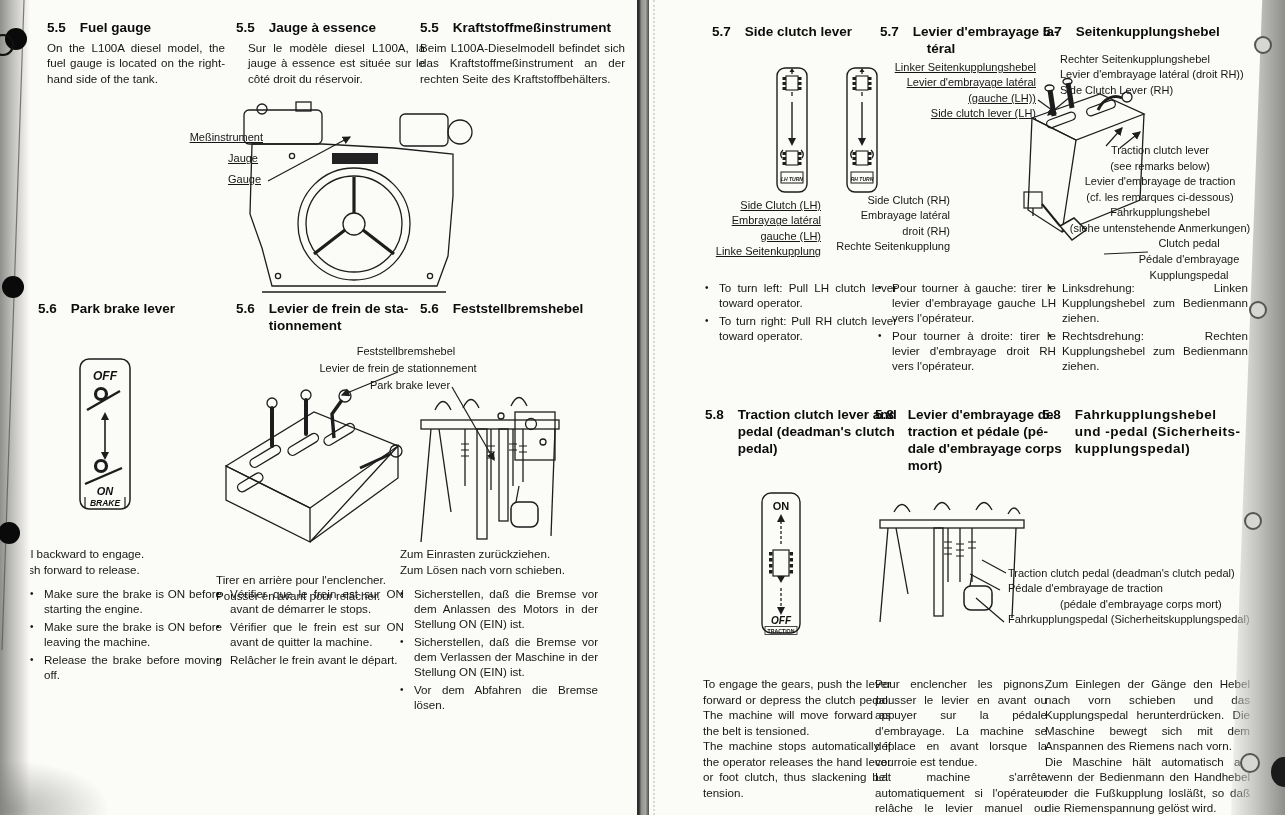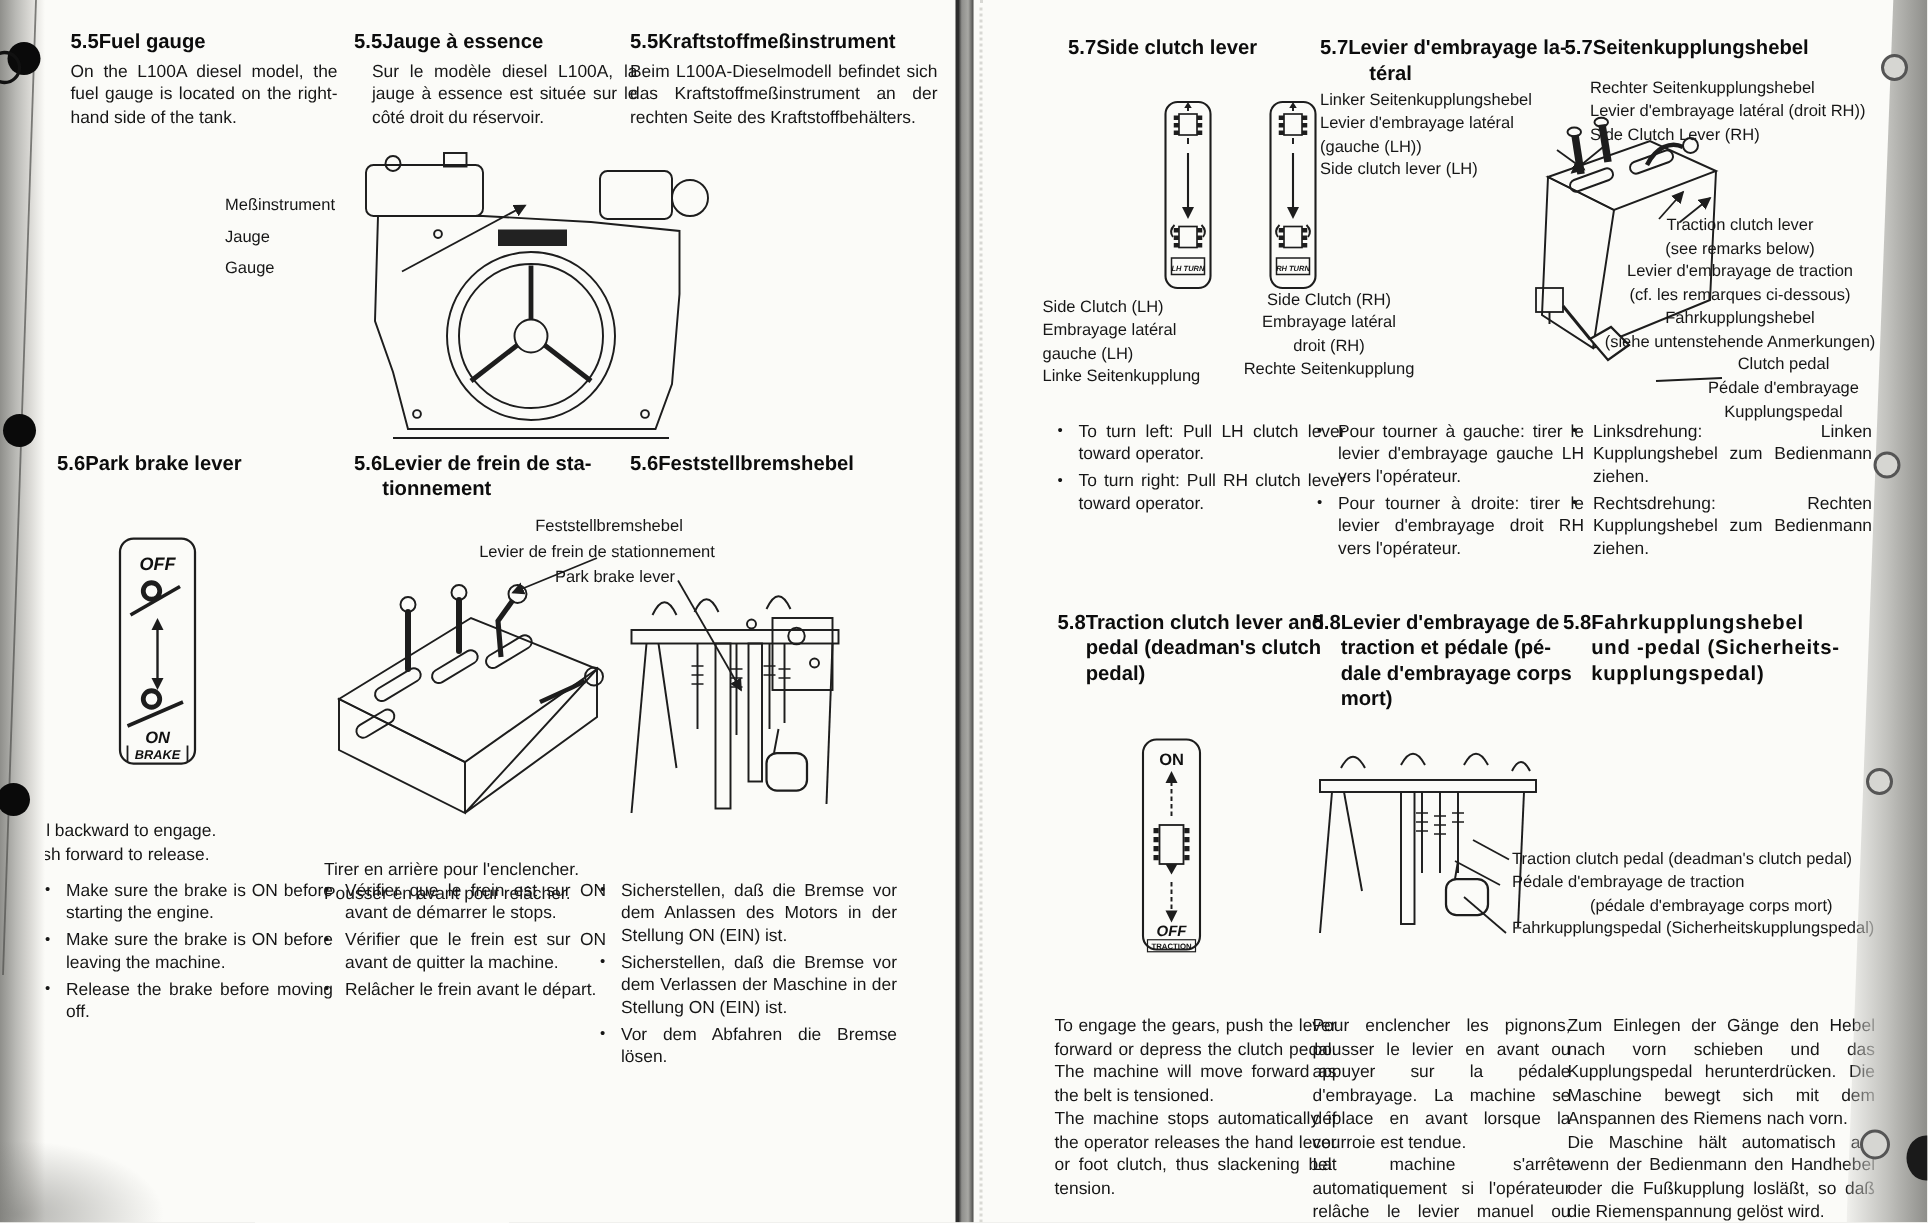--- a/index.html
+++ b/index.html
@@ -1,24 +1,24 @@
 <!DOCTYPE html>
 <html><head>
 <meta charset="utf-8">
 <style>
   html,body{margin:0;padding:0;background:#e8e8e6;}
   #canvas{position:relative;width:1285px;height:815px;background:#fbfbf8;overflow:hidden;
           font-family:"Liberation Sans","DejaVu Sans",sans-serif;color:#161616;}
   .abs{position:absolute;}
-  .h{font-weight:700;font-size:13.5px;color:#0c0c0c;display:flex;gap:0;line-height:1.25;}
+  .h{font-weight:700;font-size:13.5px;color:#0c0c0c;display:flex;gap:14px;line-height:1.25;}
   .h .num{flex:none;}
   .body{font-size:11.6px;line-height:1.32;text-align:justify;}
   .lbl{font-size:11px;line-height:1.4;}
   .lbl div{white-space:nowrap;}
-  .r{text-align:left;}
+  .r{text-align:right;text-decoration:underline;}
   .c{text-align:center;}
   .usage{font-size:11.6px;line-height:1.38;}
   .b-row{display:flex;font-size:11.6px;line-height:1.3;margin-bottom:3px;}
   .b-row::before{content:"•";flex:none;width:14px;font-size:10px;padding-top:1px;}
   .b-txt{text-align:justify;}
   .para{font-size:11.6px;line-height:1.34;text-align:justify;white-space:pre-line;}
   .ls{letter-spacing:0.5px;}
   svg{overflow:visible;}
   svg text{font-family:"Liberation Sans","DejaVu Sans",sans-serif;fill:#111;}
   .sk{stroke:#1d1d1d;fill:none;stroke-width:1.3;}
@@ -180,20 +180,24 @@
   </svg>
 
   <div class="abs usage" style="left:14px;top:546px;width:190px;">
     <div>Pull backward to engage.</div>
     <div>Push forward to release.</div>
   </div>
   <div class="abs usage" style="left:216px;top:546px;width:190px;margin-top:26px;">
     <div>Tirer en arrière pour l'enclencher.</div>
     <div>Pousser en avant pour relâcher.</div>
   </div>
+  <div class="abs usage" style="left:400px;top:546px;width:200px;">
+    <div>Zum Einrasten zurückziehen.</div>
+    <div>Zum Lösen nach vorn schieben.</div>
+  </div>
 
   <div class="abs" style="left:30px;top:586px;width:192px;">
     <div class="b-row">
         <div class="b-txt">Make sure the brake is ON before starting the engine.</div>
       </div>
     <div class="b-row">
         <div class="b-txt">Make sure the brake is ON before leaving the machine.</div>
       </div>
     <div class="b-row">
         <div class="b-txt">Release the brake before moving off.</div>
@@ -331,21 +335,21 @@
       <polygon points="58,146 72,138 84,150 70,160" fill="#fbfbf8" stroke-width="1.5"></polygon>
     </g>
   </svg>
 
   <div class="abs lbl r" style="left:695px;top:198px;width:126px;">
     <div>Side Clutch (LH)</div>
     <div>Embrayage latéral</div>
     <div>gauche (LH)</div>
     <div>Linke Seitenkupplung</div>
   </div>
-  <div class="abs lbl c" style="left:822px;top:193px;width:128px;">
+  <div class="abs lbl c" style="left:822px;top:193px;width:128px;text-align:right;">
     <div>Side Clutch (RH)</div>
     <div>Embrayage latéral</div>
     <div>droit (RH)</div>
     <div>Rechte Seitenkupplung</div>
   </div>
 
   <div class="abs lbl c" style="left:1052px;top:143px;width:216px;line-height:1.42;">
     <div>Traction clutch lever</div>
     <div>(see remarks below)</div>
     <div>Levier d'embrayage de traction</div>

